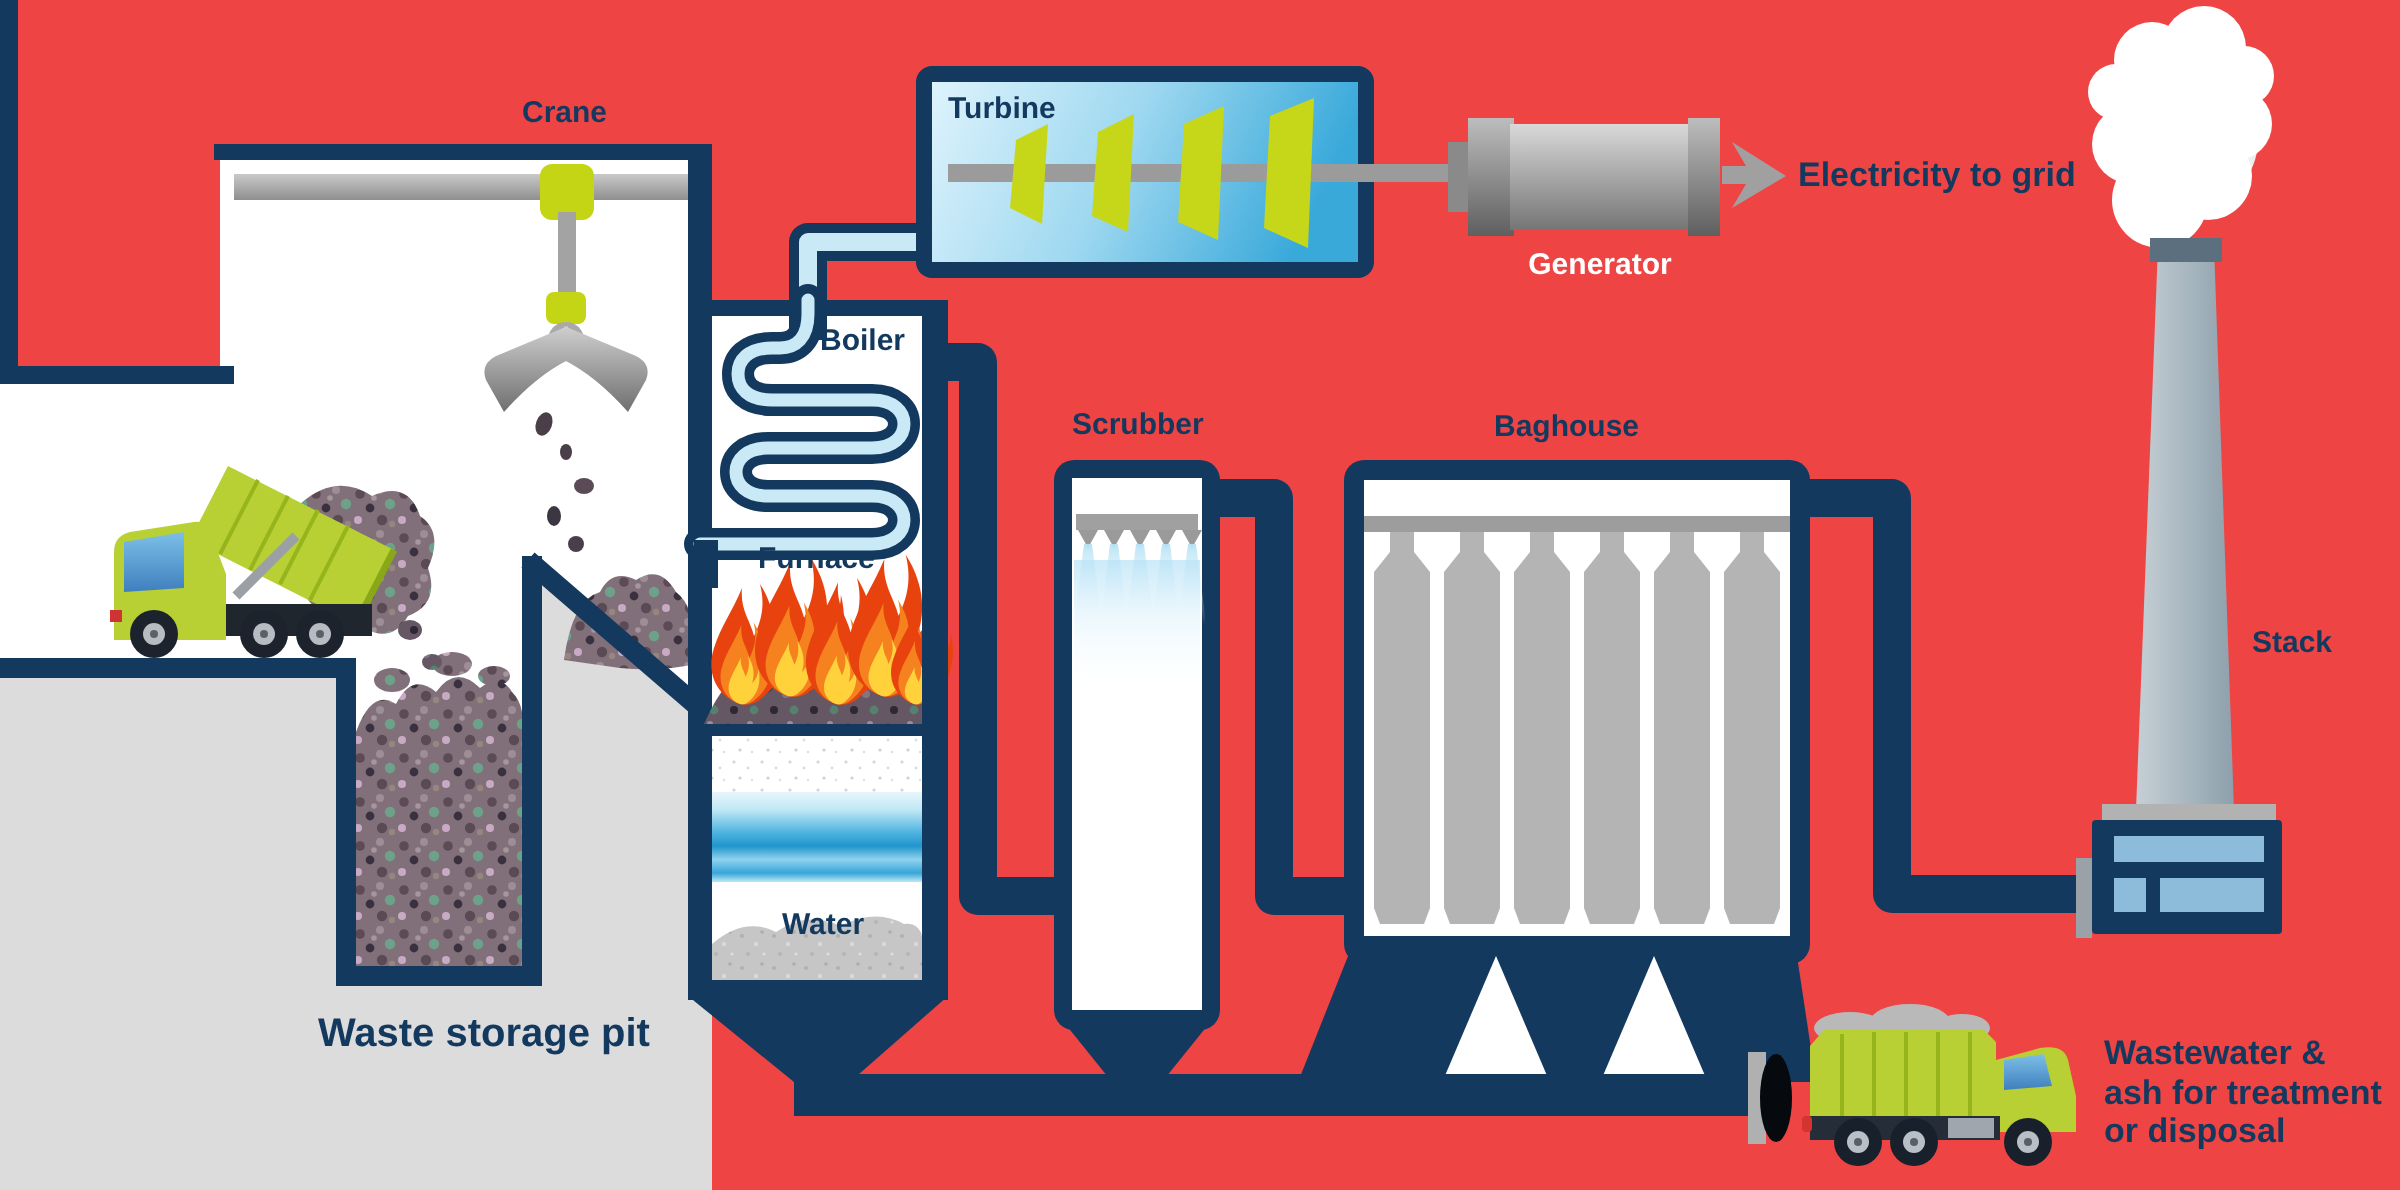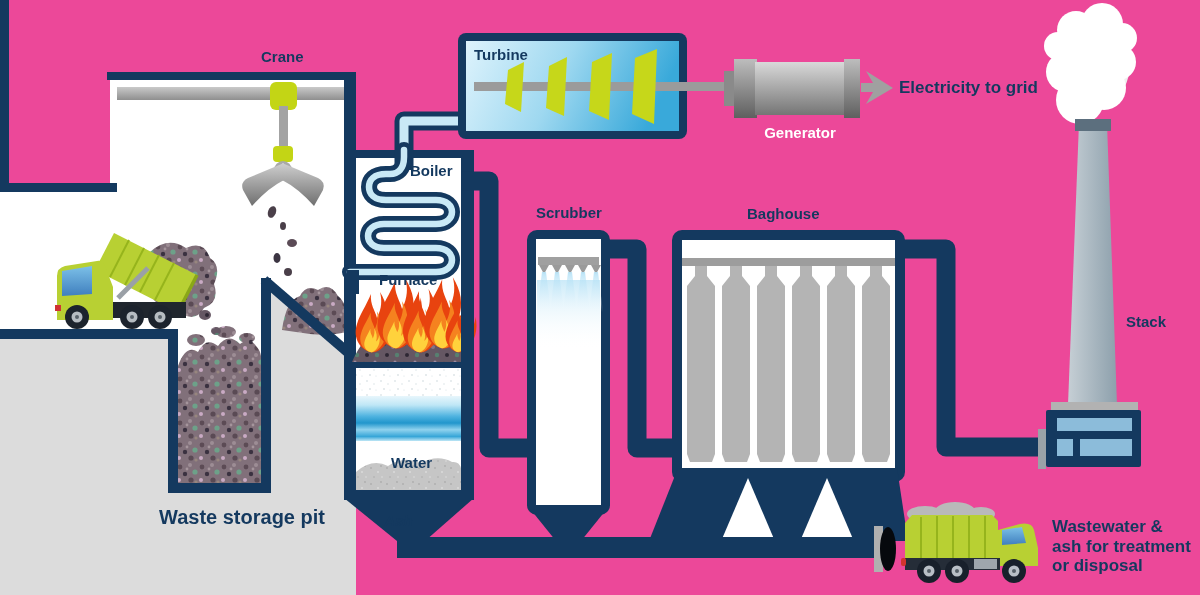--- a/index.html
+++ b/index.html
@@ -1,17 +1,17 @@
 <!DOCTYPE html>
 <html><head>
 <meta charset="utf-8">
 <style>
   html,body{margin:0;padding:0;}
   body{background:#dcdcdc;font-family:"Liberation Sans",sans-serif;}
-  #canvas{position:relative;width:1200px;height:595px;background:#ec4899;overflow:hidden;}
+  #canvas{position:relative;width:1200px;height:595px;background:#ef4444;overflow:hidden;}
   #art{position:absolute;left:0;top:0;}
   .label{position:absolute;font-family:"Liberation Sans",sans-serif;font-weight:bold;
          color:#14395f;font-size:15px;white-space:nowrap;line-height:1.15;}
   .lb16{font-size:20px;}
   .lb17{font-size:17px;}
   .white{color:#ffffff;}
   .center{text-align:center;margin-top:44px;}
 </style>
 </head>
 <body>

